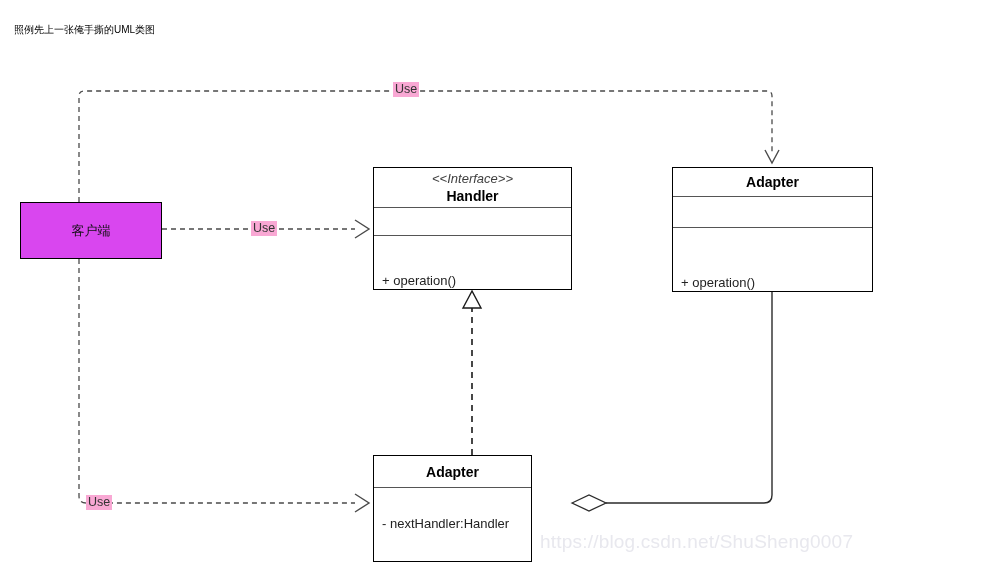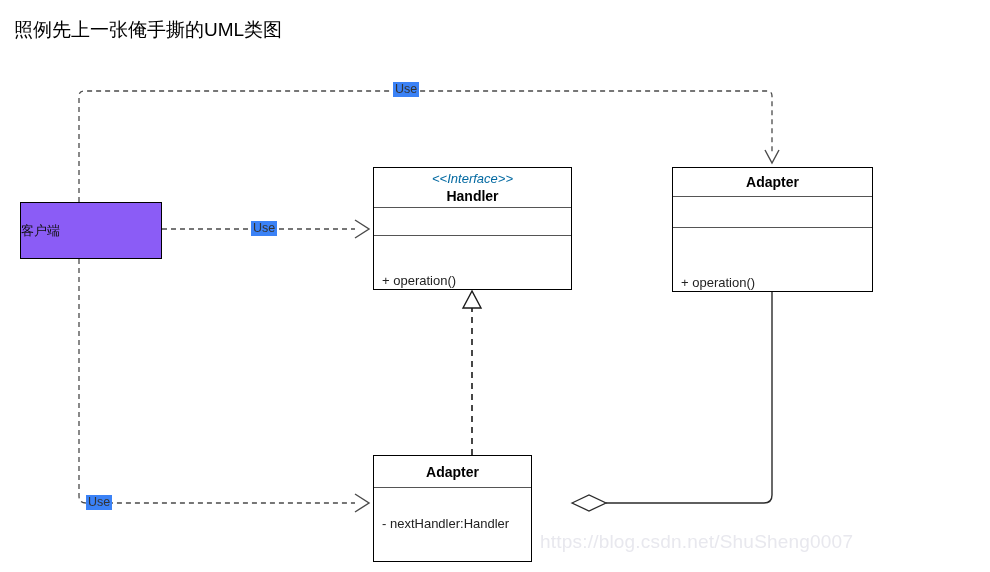--- a/index.html
+++ b/index.html
@@ -19,21 +19,21 @@
     position: absolute;
     left: 0;
     top: 0;
     width: 990px;
     height: 572px;
   }
   .page-title {
     position: absolute;
     left: 14px;
     top: 20px;
-    font-size: 19px;
+    font-size: 10px;
     line-height: 20px;
     color: #000000;
     white-space: nowrap;
   }
   
   .uml-box {
     position: absolute;
     box-sizing: border-box;
     background: #ffffff;
     border: 1.4px solid #000000;
@@ -50,51 +50,51 @@
     border-top: 1.2px solid #555555;
   }
   .uml-header {
     align-items: center;
     text-align: center;
   }
   .uml-stereotype {
     font-size: 13px;
     font-style: italic;
     line-height: 17px;
-    color: #0369a1;
+    color: #404040;
   }
   .uml-name {
     font-size: 14px;
     font-weight: bold;
     line-height: 18px;
     color: #000000;
   }
   .uml-member {
     font-size: 13px;
     line-height: 17px;
     padding-left: 8px;
     color: #222222;
     white-space: nowrap;
     margin-top: 36px;
   }
   .simple-box {
     position: absolute;
     box-sizing: border-box;
-    background: #8b5cf6;
+    background: #d946ef;
     border: 1.4px solid #000000;
     display: flex;
     align-items: center;
-    justify-content: flex-start;
+    justify-content: center;
     font-size: 13px;
     color: #111111;
   }
   
   .edge-label {
     position: absolute;
-    background: #3b82f6;
+    background: #f9a8d4;
     font-size: 12.5px;
     line-height: 15px;
     color: #333333;
     padding: 0 2px;
     white-space: nowrap;
   }
   .watermark {
     position: absolute;
     left: 540px;
     top: 531px;

